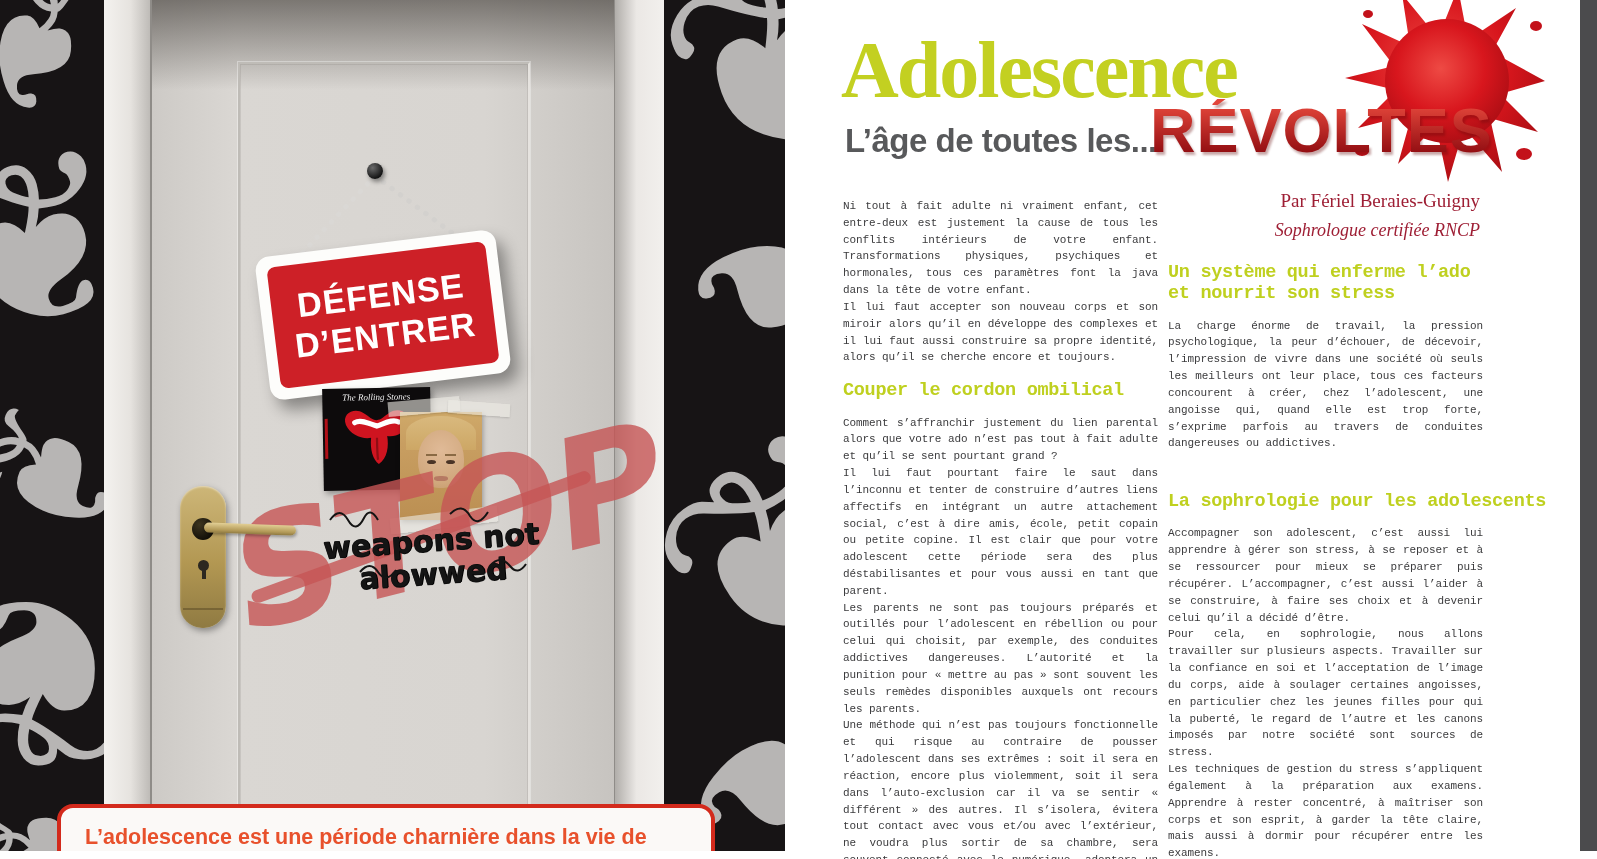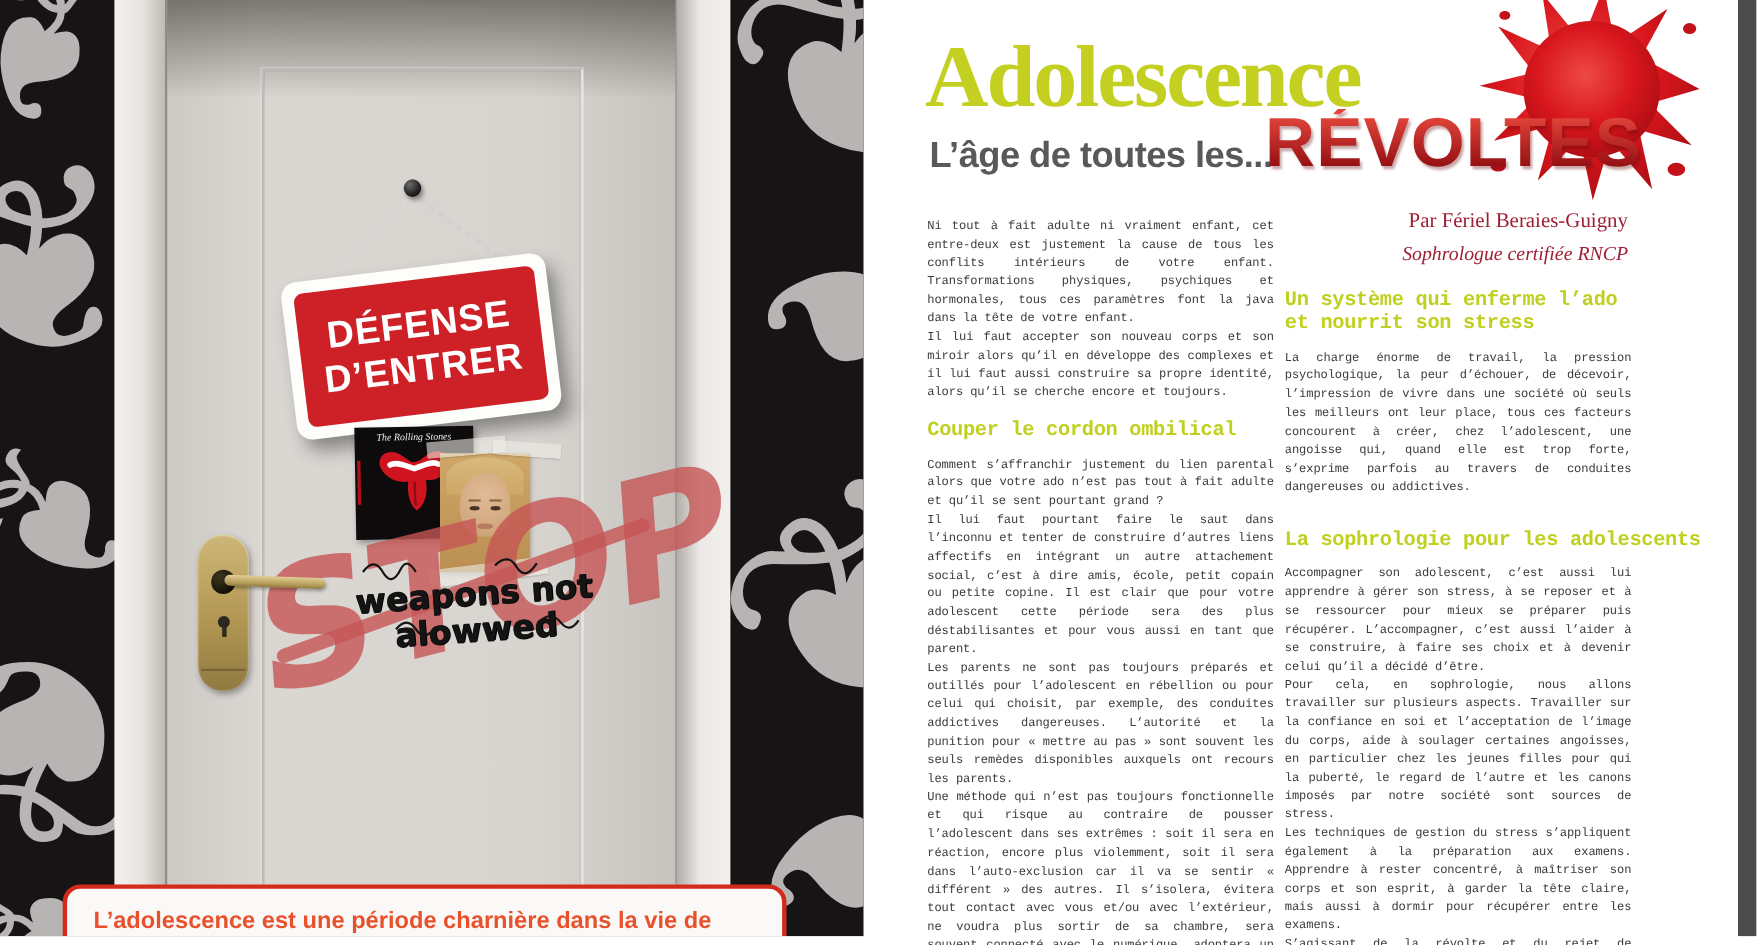--- a/index.html
+++ b/index.html
@@ -104,21 +104,21 @@
   .byline-role{font-size:18px;font-style:italic;margin-top:8px;}
 
   .col{position:absolute;width:315px;color:#3b3b3d;font-size:11px;line-height:1.53;
        text-align:justify;letter-spacing:-.1px;font-family:Liberation Mono, monospace;}
   .col1{left:843px;top:198px;}
   .col2{left:1168px;top:262px;}
   .col p{margin:0;white-space:pre-line;}
   .col h2{margin:14px 0 13px;font-size:18.5px;line-height:1.15;letter-spacing:-.3px;
         color:#bfd01f;white-space:pre;font-weight:800;}
   .col2 h2:first-child{margin-top:0;}
-  .col h2.tall{margin-top:28px;}
+  .col h2.tall{margin-top:39px;}
   .closing{font-weight:bold;color:#2f2f31;}
 
   .edge-strip{position:absolute;left:1580px;top:0;width:17px;height:851px;background:#4b4b4d;}
 </style>
 </head>
 <body>
 
 <div class="root">
 
   <div class="photo">

